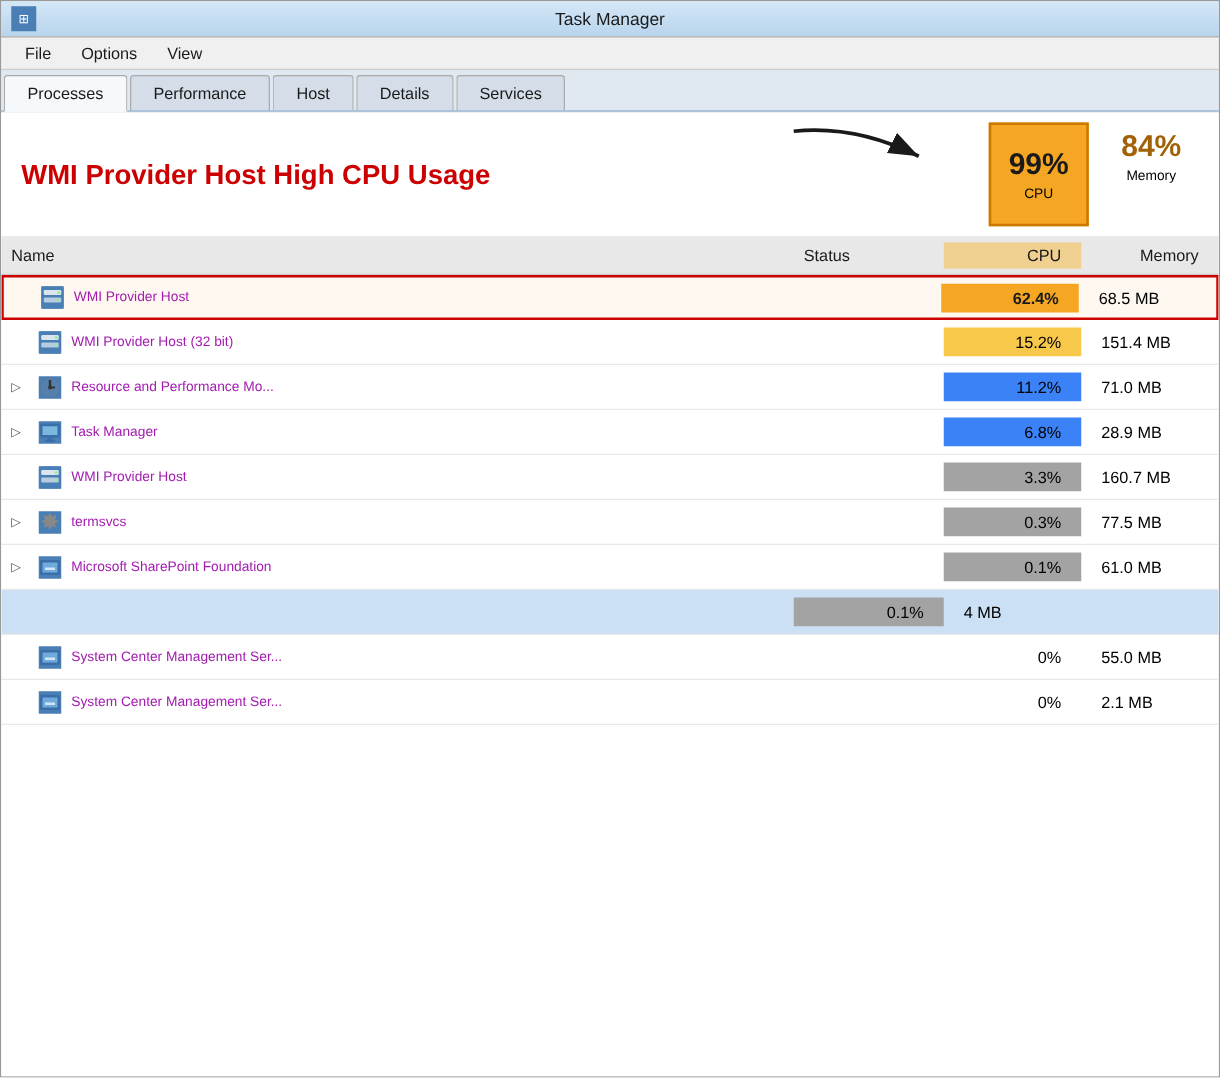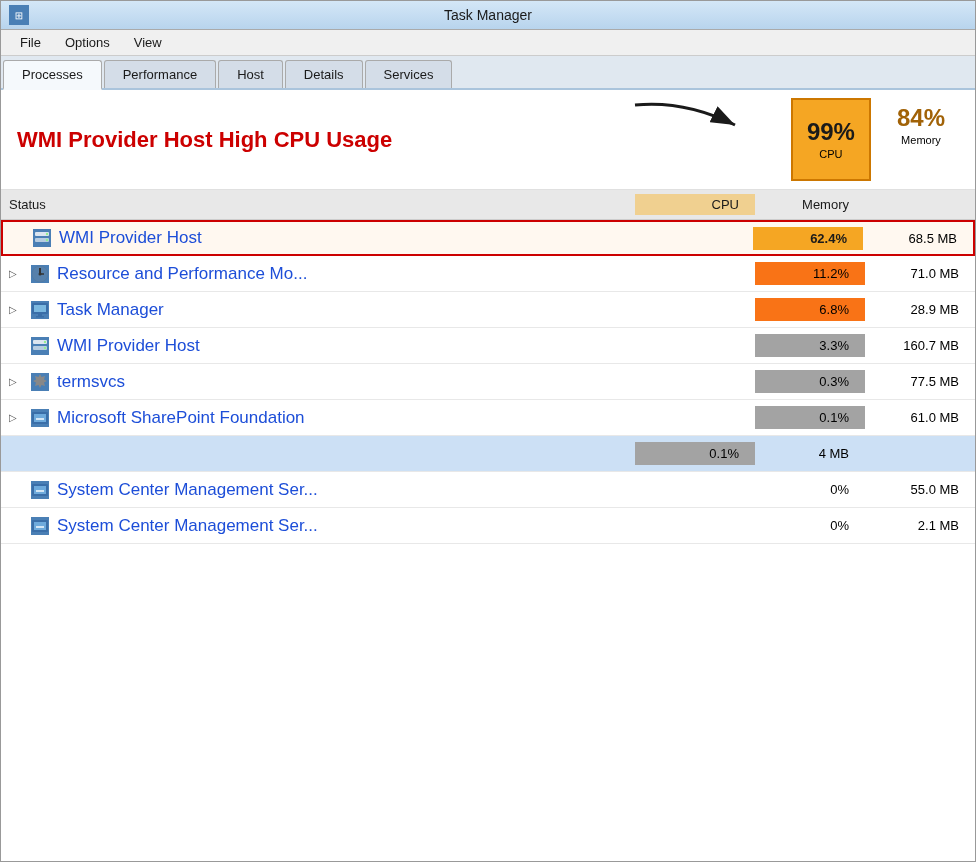--- a/index.html
+++ b/index.html
@@ -220,22 +220,22 @@
       background: #4a7fb5;
       display: inline-flex;
       align-items: center;
       justify-content: center;
       font-size: 9px;
       color: white;
       flex-shrink: 0;
     }
 
     .process-name {
-      font-size: 17px;
-      color: #1d4ed8;
+      font-size: 11px;
+      color: #a21caf;
     }
 
     .status-cell {
       padding: 4px 8px;
       font-size: 13px;
     }
 
     .cpu-cell {
       padding: 4px 16px 4px 4px;
       text-align: right;
@@ -246,31 +246,31 @@
       background: #f5a623;
       color: #1a1a1a;
       font-weight: bold;
     }
 
     .cpu-cell.med-high {
       background: #f8c84a;
     }
 
     .cpu-cell.med {
-      background: #f97316;
+      background: #3b82f6;
     }
 
     .cpu-cell.low {
       background: #a3a3a3;
     }
 
     .memory-cell {
       padding: 4px 16px 4px 4px;
-      text-align: right;
-      font-size: 13px;
+      font-size: 13px;
+      margin-left: 12px;
     }
 
     
     .arrow-svg {
       position: absolute;
       top: 10px;
       right: 152px;
       pointer-events: none;
     }
   </style>
@@ -317,20 +317,21 @@
         <defs>
           <marker id="arrowhead" markerWidth="8" markerHeight="6" refX="8" refY="3" orient="auto">
             <polygon points="0 0, 8 3, 0 6" fill="#1a1a1a"></polygon>
           </marker>
         </defs>
         <path d="M 10,10 Q 60,5 110,30" stroke="#1a1a1a" stroke-width="3" fill="none" marker-end="url(#arrowhead)"></path>
       </svg>
     </div>
 
     <div class="col-headers">
+      <div class="col-header">Name</div>
       <div class="col-header">Status</div>
       <div class="col-header cpu-col">CPU</div>
       <div class="col-header right">Memory</div>
     </div>
 
     <div class="process-list" id="process-list">
     <div class="process-row highlighted">
       <div class="process-name-cell">
         <span class="expand-arrow"></span>
         <span class="process-icon">
@@ -343,64 +344,82 @@
               </svg>
             </span>
         <span class="process-name">WMI Provider Host</span>
       </div>
       <div class="status-cell"></div>
       <div class="cpu-cell high">62.4%</div>
       <div class="memory-cell">68.5 MB</div>
     </div>
         <div class="process-row">
       <div class="process-name-cell">
-        <span class="expand-arrow">▷</span>
-        <span class="process-icon">
-              <svg width="18" height="18" viewBox="0 0 18 18">
-                <circle cx="9" cy="9" r="8" fill="#888" opacity="0.2" stroke="#666" stroke-width="1"></circle>
-                <path d="M9 9 L9 3" stroke="#333" stroke-width="2"></path>
-                <path d="M9 9 L13 9" stroke="#333" stroke-width="1.5"></path>
-                <circle cx="9" cy="9" r="1.5" fill="#333"></circle>
-              </svg>
-            </span>
-        <span class="process-name">Resource and Performance Mo...</span>
-      </div>
-      <div class="status-cell"></div>
-      <div class="cpu-cell med">11.2%</div>
-      <div class="memory-cell">71.0 MB</div>
-    </div>
-        <div class="process-row">
-      <div class="process-name-cell">
-        <span class="expand-arrow">▷</span>
-        <span class="process-icon">
-              <svg width="18" height="18" viewBox="0 0 18 18">
-                <rect x="1" y="2" width="16" height="11" rx="1" fill="#3a6ea8"></rect>
-                <rect x="3" y="4" width="12" height="7" fill="#7bb8e0"></rect>
-                <rect x="7" y="13" width="4" height="2" fill="#3a6ea8"></rect>
-                <rect x="5" y="15" width="8" height="1.5" fill="#3a6ea8"></rect>
-              </svg>
-            </span>
-        <span class="process-name">Task Manager</span>
-      </div>
-      <div class="status-cell"></div>
-      <div class="cpu-cell med">6.8%</div>
-      <div class="memory-cell">28.9 MB</div>
-    </div>
-        <div class="process-row">
-      <div class="process-name-cell">
         <span class="expand-arrow"></span>
         <span class="process-icon">
               <svg width="18" height="18" viewBox="0 0 18 18">
                 <rect width="18" height="18" rx="2" fill="#4a7fb5"></rect>
                 <rect x="2" y="3" width="14" height="4" rx="1" fill="white" opacity="0.8"></rect>
                 <rect x="2" y="9" width="14" height="4" rx="1" fill="white" opacity="0.6"></rect>
                 <circle cx="14" cy="5" r="1.2" fill="#90ee90"></circle>
                 <circle cx="14" cy="11" r="1.2" fill="#90ee90"></circle>
               </svg>
             </span>
+        <span class="process-name">WMI Provider Host (32 bit)</span>
+      </div>
+      <div class="status-cell"></div>
+      <div class="cpu-cell med-high">15.2%</div>
+      <div class="memory-cell">151.4 MB</div>
+    </div>
+        <div class="process-row">
+      <div class="process-name-cell">
+        <span class="expand-arrow">▷</span>
+        <span class="process-icon">
+              <svg width="18" height="18" viewBox="0 0 18 18">
+                <circle cx="9" cy="9" r="8" fill="#888" opacity="0.2" stroke="#666" stroke-width="1"></circle>
+                <path d="M9 9 L9 3" stroke="#333" stroke-width="2"></path>
+                <path d="M9 9 L13 9" stroke="#333" stroke-width="1.5"></path>
+                <circle cx="9" cy="9" r="1.5" fill="#333"></circle>
+              </svg>
+            </span>
+        <span class="process-name">Resource and Performance Mo...</span>
+      </div>
+      <div class="status-cell"></div>
+      <div class="cpu-cell med">11.2%</div>
+      <div class="memory-cell">71.0 MB</div>
+    </div>
+        <div class="process-row">
+      <div class="process-name-cell">
+        <span class="expand-arrow">▷</span>
+        <span class="process-icon">
+              <svg width="18" height="18" viewBox="0 0 18 18">
+                <rect x="1" y="2" width="16" height="11" rx="1" fill="#3a6ea8"></rect>
+                <rect x="3" y="4" width="12" height="7" fill="#7bb8e0"></rect>
+                <rect x="7" y="13" width="4" height="2" fill="#3a6ea8"></rect>
+                <rect x="5" y="15" width="8" height="1.5" fill="#3a6ea8"></rect>
+              </svg>
+            </span>
+        <span class="process-name">Task Manager</span>
+      </div>
+      <div class="status-cell"></div>
+      <div class="cpu-cell med">6.8%</div>
+      <div class="memory-cell">28.9 MB</div>
+    </div>
+        <div class="process-row">
+      <div class="process-name-cell">
+        <span class="expand-arrow"></span>
+        <span class="process-icon">
+              <svg width="18" height="18" viewBox="0 0 18 18">
+                <rect width="18" height="18" rx="2" fill="#4a7fb5"></rect>
+                <rect x="2" y="3" width="14" height="4" rx="1" fill="white" opacity="0.8"></rect>
+                <rect x="2" y="9" width="14" height="4" rx="1" fill="white" opacity="0.6"></rect>
+                <circle cx="14" cy="5" r="1.2" fill="#90ee90"></circle>
+                <circle cx="14" cy="11" r="1.2" fill="#90ee90"></circle>
+              </svg>
+            </span>
         <span class="process-name">WMI Provider Host</span>
       </div>
       <div class="status-cell"></div>
       <div class="cpu-cell low">3.3%</div>
       <div class="memory-cell">160.7 MB</div>
     </div>
         <div class="process-row">
       <div class="process-name-cell">
         <span class="expand-arrow">▷</span>
         <span class="process-icon">

